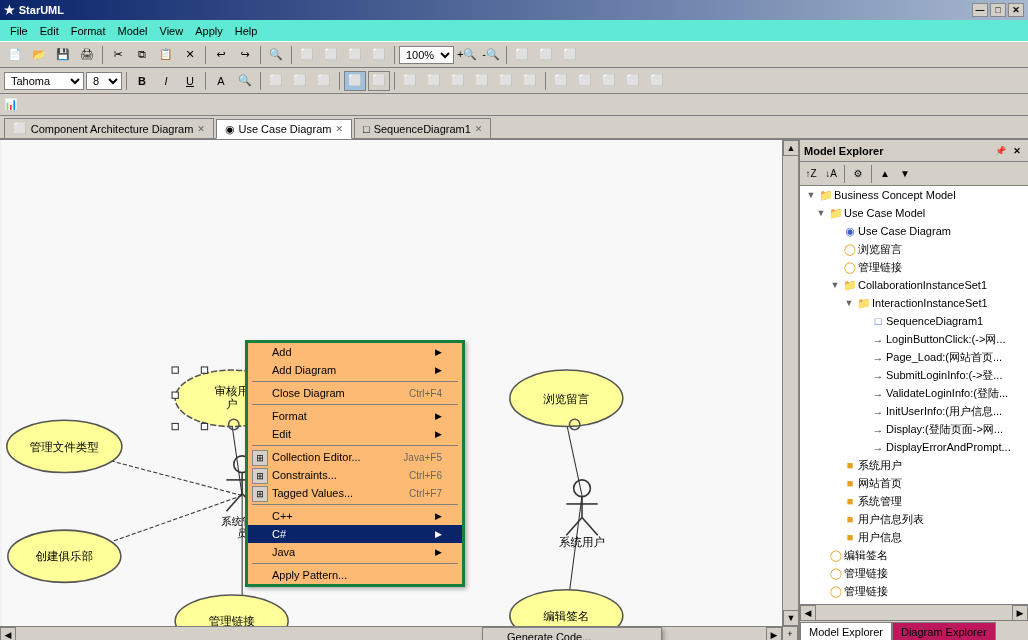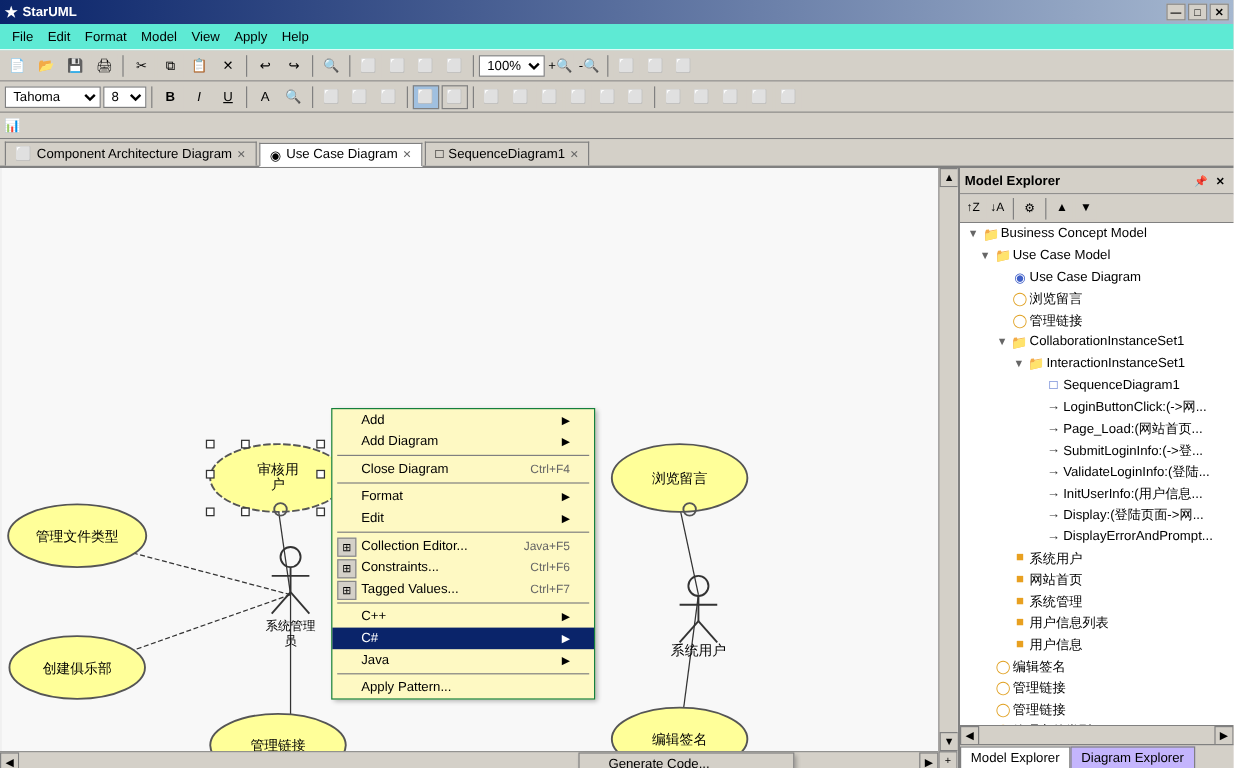--- a/index.html
+++ b/index.html
@@ -158,27 +158,26 @@
       width: 14px; height: 14px;
       display: flex; align-items: center; justify-content: center;
       font-size: 9px; color: #666; flex-shrink: 0;
     }
     .tree-icon { width: 16px; height: 16px; flex-shrink: 0; display: flex; align-items: center; justify-content: center; }
     .tree-label { font-size: 11px; }
 
     
     .ctx-menu {
       position: absolute;
-      background: #fef9c3;
-      border: 1px solid #15803d;
+      background: #fdba74;
+      border: 3px solid #15803d;
       box-shadow: 2px 2px 4px rgba(0,0,0,0.3);
       z-index: 100;
       min-width: 220px;
       font-size: 11px;
-      margin-left: 31px;
     }
     .ctx-item {
       display: flex; align-items: center; justify-content: space-between;
       padding: 3px 20px 3px 24px;
       cursor: pointer;
       white-space: nowrap;
     }
     .ctx-item.selected { background: #0a246a; color: white; }
     .ctx-sep { height: 1px; background: #808080; margin: 2px 4px; }
     .ctx-arrow { font-size: 9px; margin-left: 10px; }
@@ -206,21 +205,21 @@
       height: 22px;
       background: #d4d0c8;
       display: flex; align-items: center;
       border-top: 1px solid #808080;
     }
     .exp-tab {
       padding: 2px 8px;
       font-size: 11px;
       border: 1px solid #808080;
       cursor: pointer;
-      background: #c4b5fd;
+      background: #be185d;
       height: 20px; display: flex; align-items: center;
     }
     .exp-tab.active { background: white; }
 
     
     .scroll-btn {
       width: 16px; height: 16px; background: #d4d0c8;
       border: 1px solid #808080;
       display: flex; align-items: center; justify-content: center;
       font-size: 9px; cursor: pointer;

